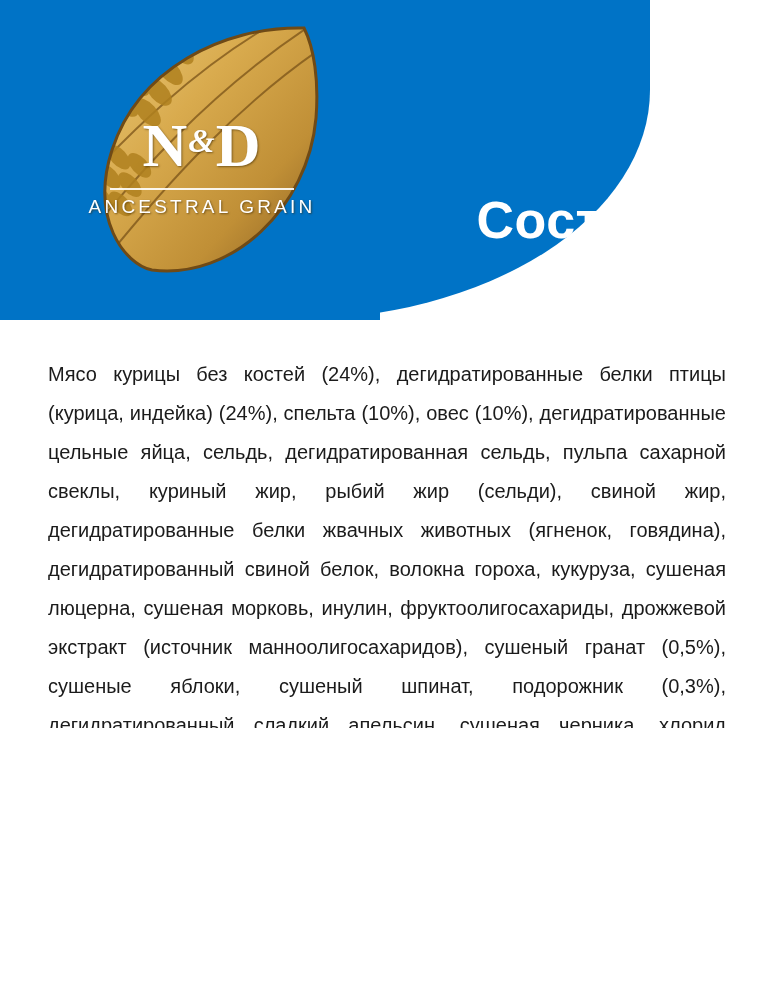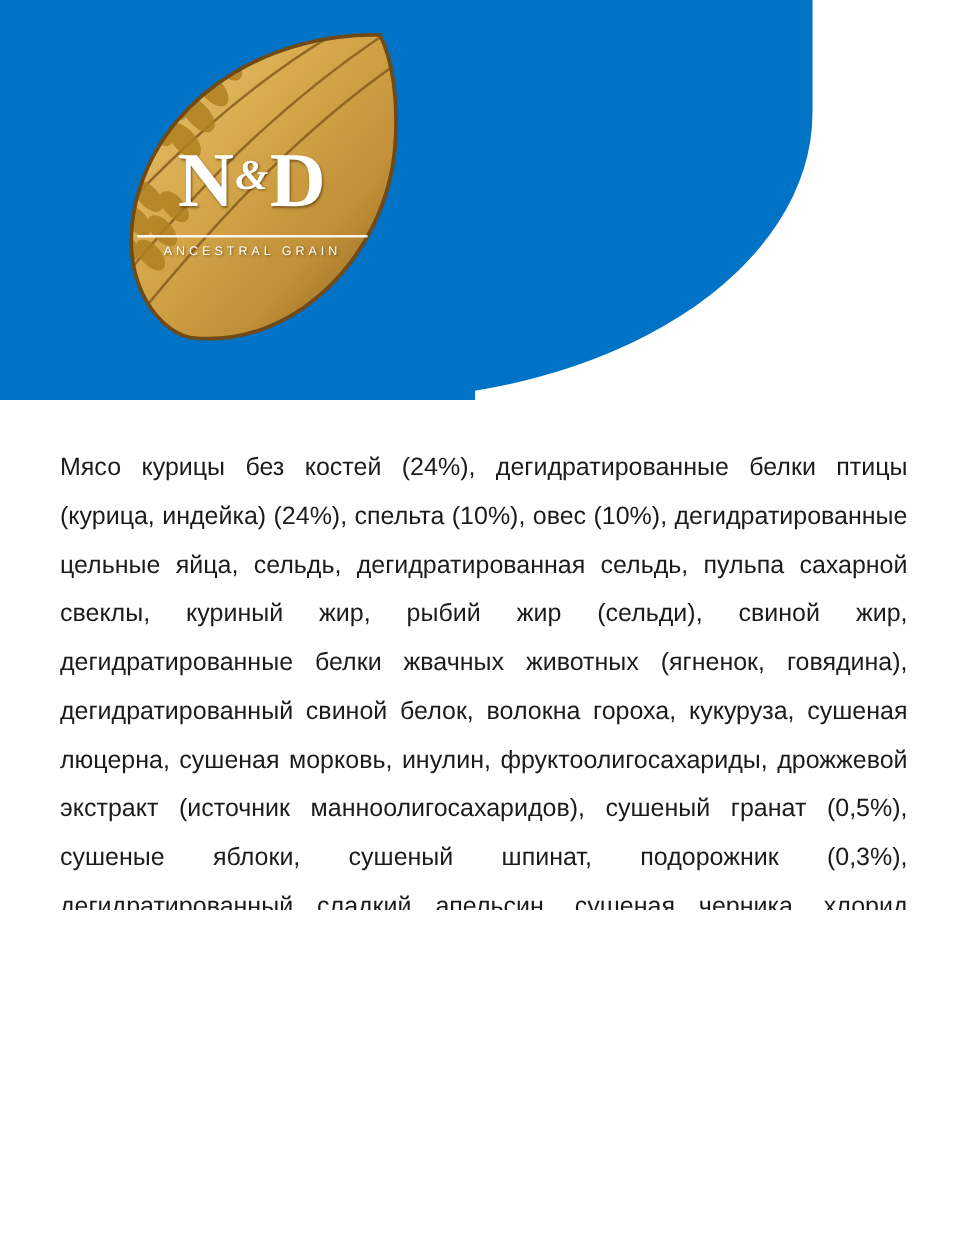--- a/index.html
+++ b/index.html
@@ -100,21 +100,21 @@
     background: #ffffff;
     opacity: .9;
   }
   .logo-sub {
     position: absolute;
     left: 0;
     top: 178px;
     width: 260px;
     text-align: center;
     font-family: "Liberation Sans", sans-serif;
-    font-size: 10px;
+    font-size: 19px;
     letter-spacing: 3.2px;
     color: #ffffff;
     text-shadow: 1px 1px 2px rgba(60,40,0,.6);
   }
 
   
   .title {
     position: absolute;
     left: 400px;
     top: 190px;
@@ -192,16 +192,17 @@
       </g>
       <path d="M232 10 C150 8 66 52 40 132 C18 200 52 246 80 252 C160 262 236 190 244 100 C247 62 242 30 232 10 Z" fill="none" stroke="#6f4a16" stroke-width="3"></path>
     </svg>
     <div class="logo-text">
       <div class="logo-nd"><span>N</span><span class="amp">&amp;</span><span>D</span></div>
       <div class="logo-rule"></div>
       <div class="logo-sub">ANCESTRAL GRAIN</div>
     </div>
   </div>
 
+  <div class="title">Состав</div>
 
   <div class="composition">Мясо курицы без костей (24%), дегидратированные белки птицы (курица, индейка) (24%), спельта (10%), овес (10%), дегидратированные цельные яйца, сельдь, дегидратированная сельдь, пульпа сахарной свеклы, куриный жир, рыбий жир (сельди), свиной жир, дегидратированные белки жвачных животных (ягненок, говядина), дегидратированный свиной белок, волокна гороха, кукуруза, сушеная люцерна, сушеная морковь, инулин, фруктоолигосахариды, дрожжевой экстракт (источник манноолигосахаридов), сушеный гранат (0,5%), сушеные яблоки, сушеный шпинат, подорожник (0,3%), дегидратированный сладкий апельсин, сушеная черника, хлорид натрия, сухие пивные дрожжи, корень куркумы (0,2%), экстракт алоэ вера</div>
 
 </div>
 
 </body></html>

